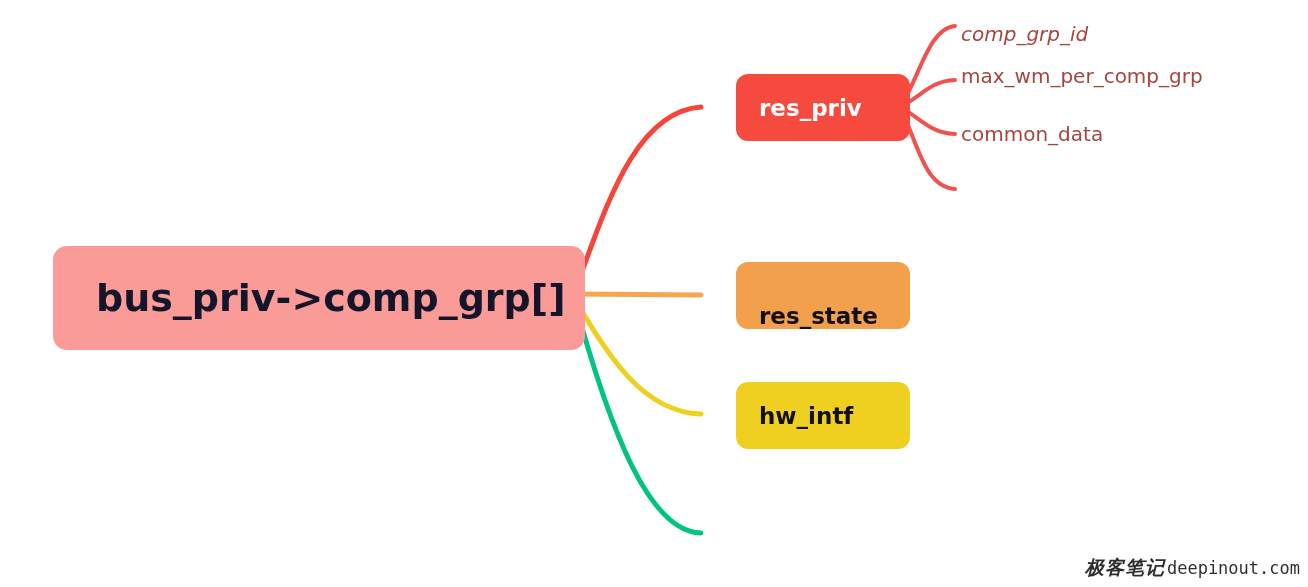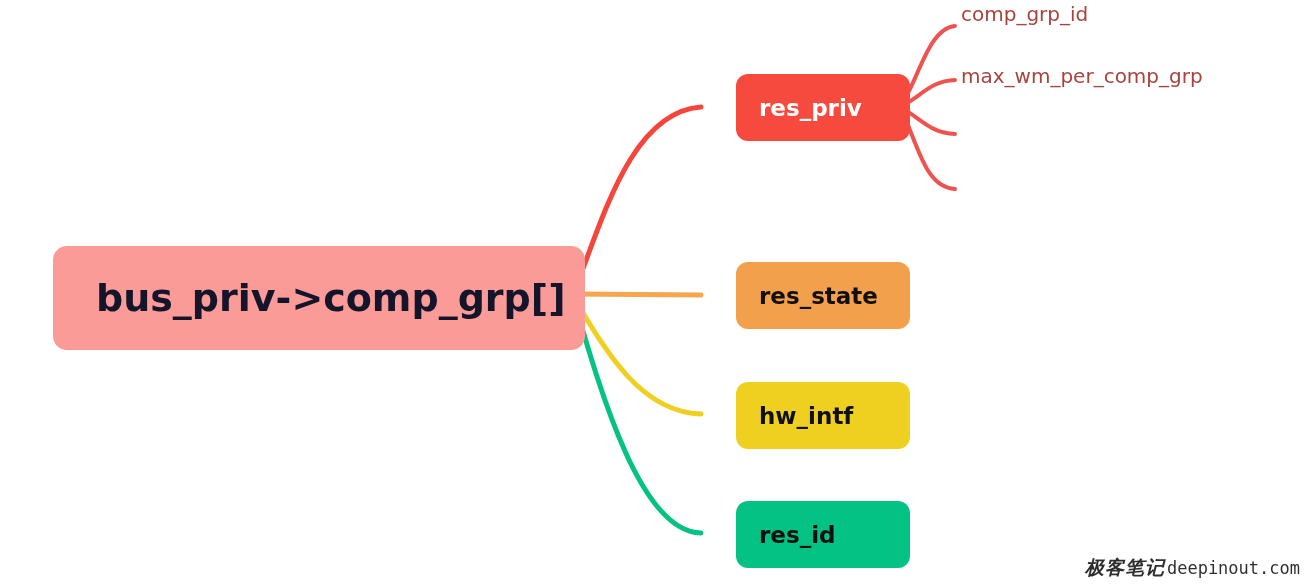--- a/index.html
+++ b/index.html
@@ -56,41 +56,42 @@
   }
   .node-res-priv {
     top: 74px;
     background: #F74A3E;
     color: #ffffff;
   }
   .node-res-state {
     top: 262px;
     background: #F2A04C;
     color: #11100f;
+    align-items: flex-end;
   }
   .node-hw-intf {
     top: 382px;
     background: #EFD021;
     color: #11100f;
   }
   .node-res-id {
     top: 501px;
     background: #04C283;
     color: #0d1010;
   }
   .leaf-label {
     position: absolute;
     left: 961px;
     color: #A8443E;
     font-size: 20px;
     font-weight: normal;
     white-space: nowrap;
     transform: translateY(-50%);
   }
-  .leaf-0 { top: 14px; }
+  .leaf-0 { top: 34px; font-style: italic; }
   .leaf-1 { top: 76px; }
   .leaf-2 { top: 134px; }
   .leaf-3 { top: 189px; }
 
   #watermark {
     position: absolute;
     right: 8px;
     bottom: 6px;
     display: flex;
     align-items: baseline;
@@ -145,25 +146,23 @@
   </div>
 
   <div class="node node-branch node-res-state">
     <span>res_state</span>
   </div>
 
   <div class="node node-branch node-hw-intf">
     <span>hw_intf</span>
   </div>
 
-  <div class="node node-branch node-res-id">
-    <span>res_id</span>
-  </div>
 
   <div class="leaf-label leaf-0">comp_grp_id</div>
   <div class="leaf-label leaf-1">max_wm_per_comp_grp</div>
+  <div class="leaf-label leaf-2">common_data</div>
 
   <div id="watermark">
     <span class="wm-cn">极客笔记</span>
     <span class="wm-en">deepinout.com</span>
   </div>
 
 </div>
 
 </body></html>

